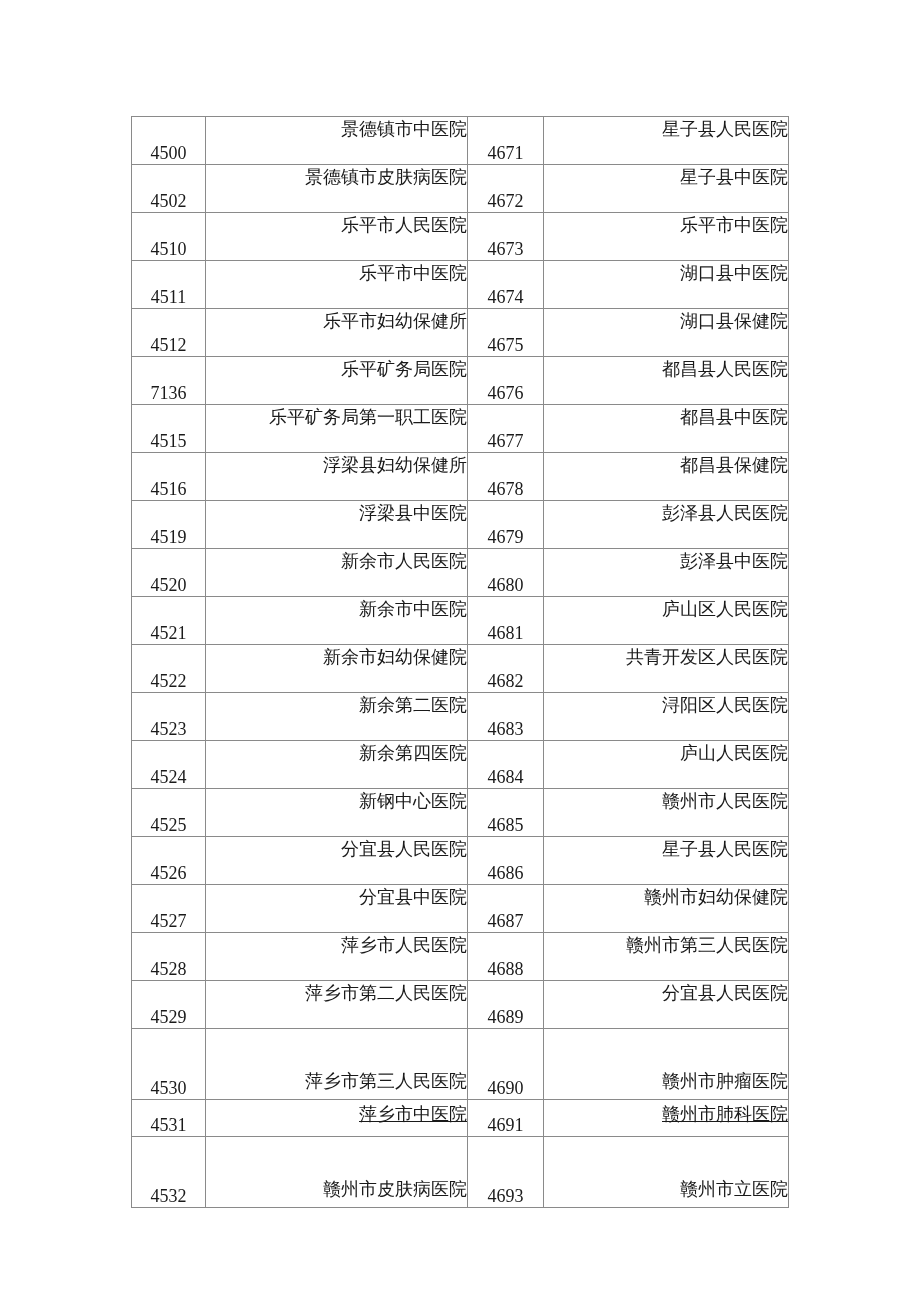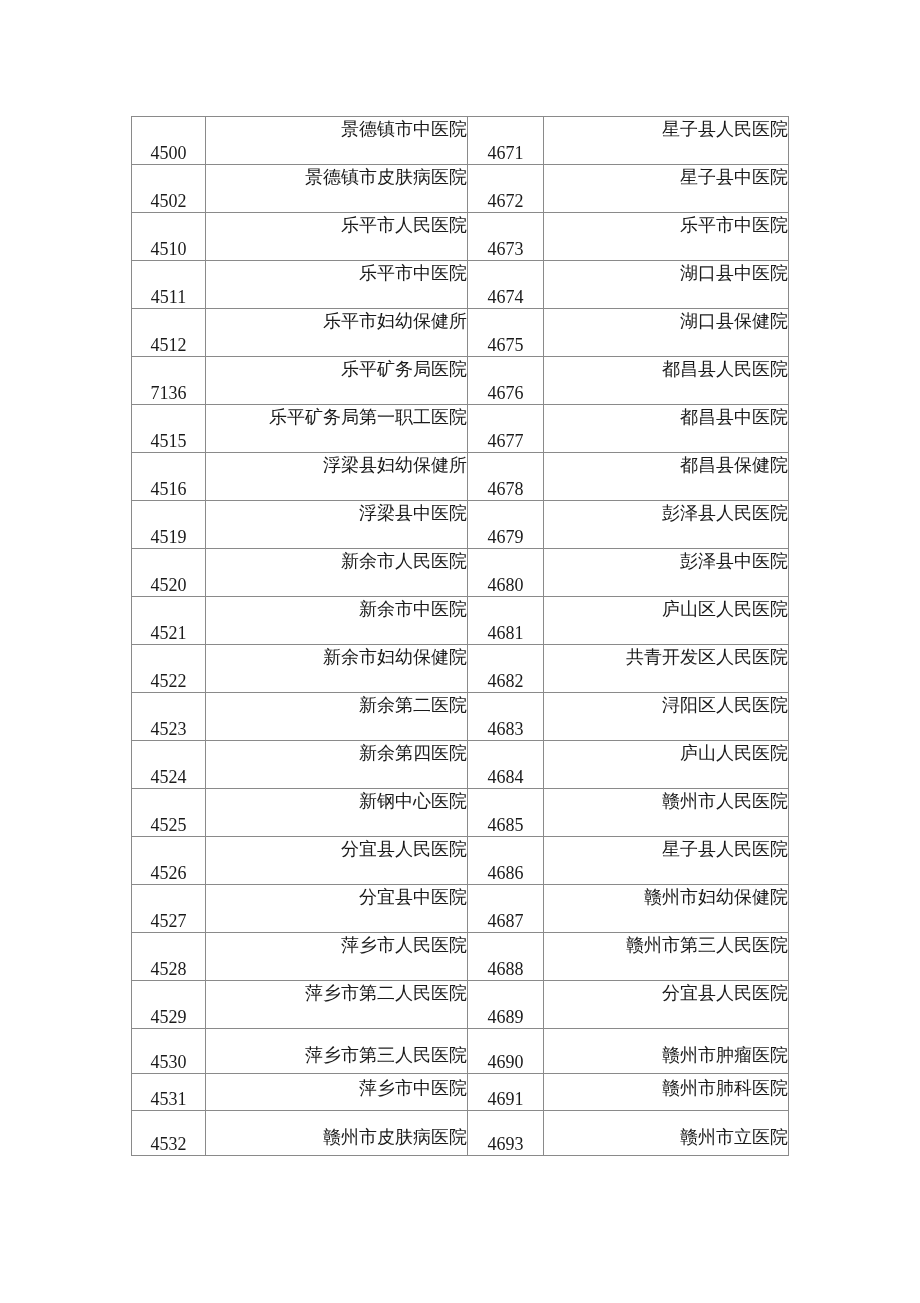--- a/index.html
+++ b/index.html
@@ -8,23 +8,23 @@
   table.codes { position:absolute; left:131px; top:116px; border-collapse:collapse;
                 table-layout:fixed; width:657px; }
   table.codes td { border:1px solid #8a8a8a; padding:0; font-size:18px; }
   col.c-code1 { width:74px; } col.c-name1 { width:262px; }
   col.c-code2 { width:76px; } col.c-name2 { width:245px; }
   td.code { text-align:center; padding-left:9px; vertical-align:bottom; padding-bottom:4px;
             font-family:"Liberation Serif","DejaVu Serif",serif; font-size:20px; }
   td.name { text-align:right; vertical-align:top; padding-top:12px; }
   tr.r { height:48px; }
   tr.tall td.name { vertical-align:bottom; padding-top:0; padding-bottom:6px; }
-  tr.tall { height:45px; }
+  tr.tall { height:71px; }
   tr.short { height:37px; }
-  tr.short td.name { padding-top:2px; }
+  tr.short td.name { padding-top:2px;text-decoration:underline; }
 </style>
 </head>
 <body>
 
 <table class="codes">
   <colgroup>
     <col class="c-code1">
       <col class="c-name1">
       <col class="c-code2">
       <col class="c-name2">

